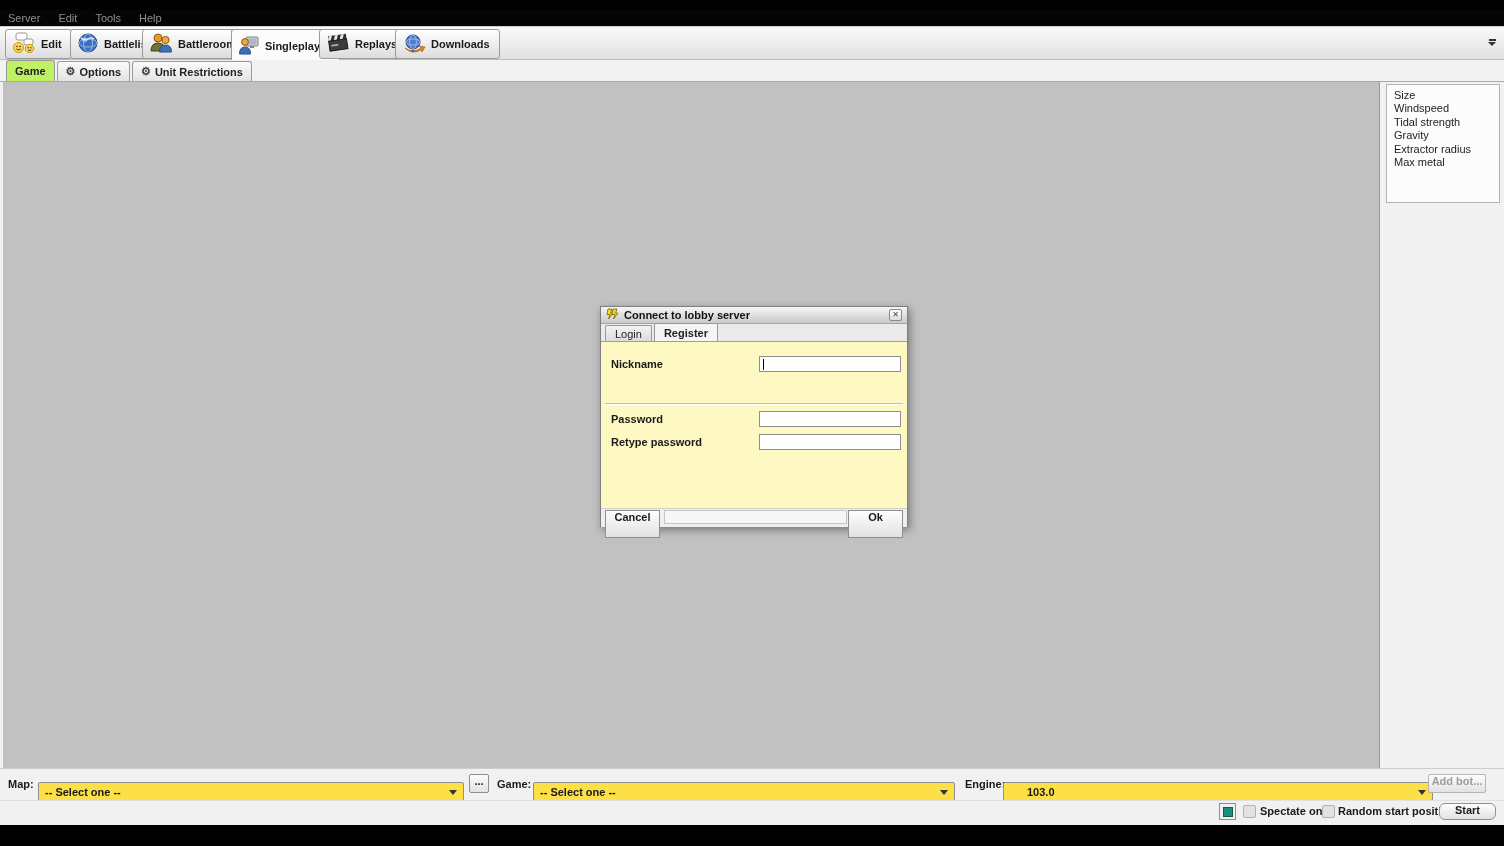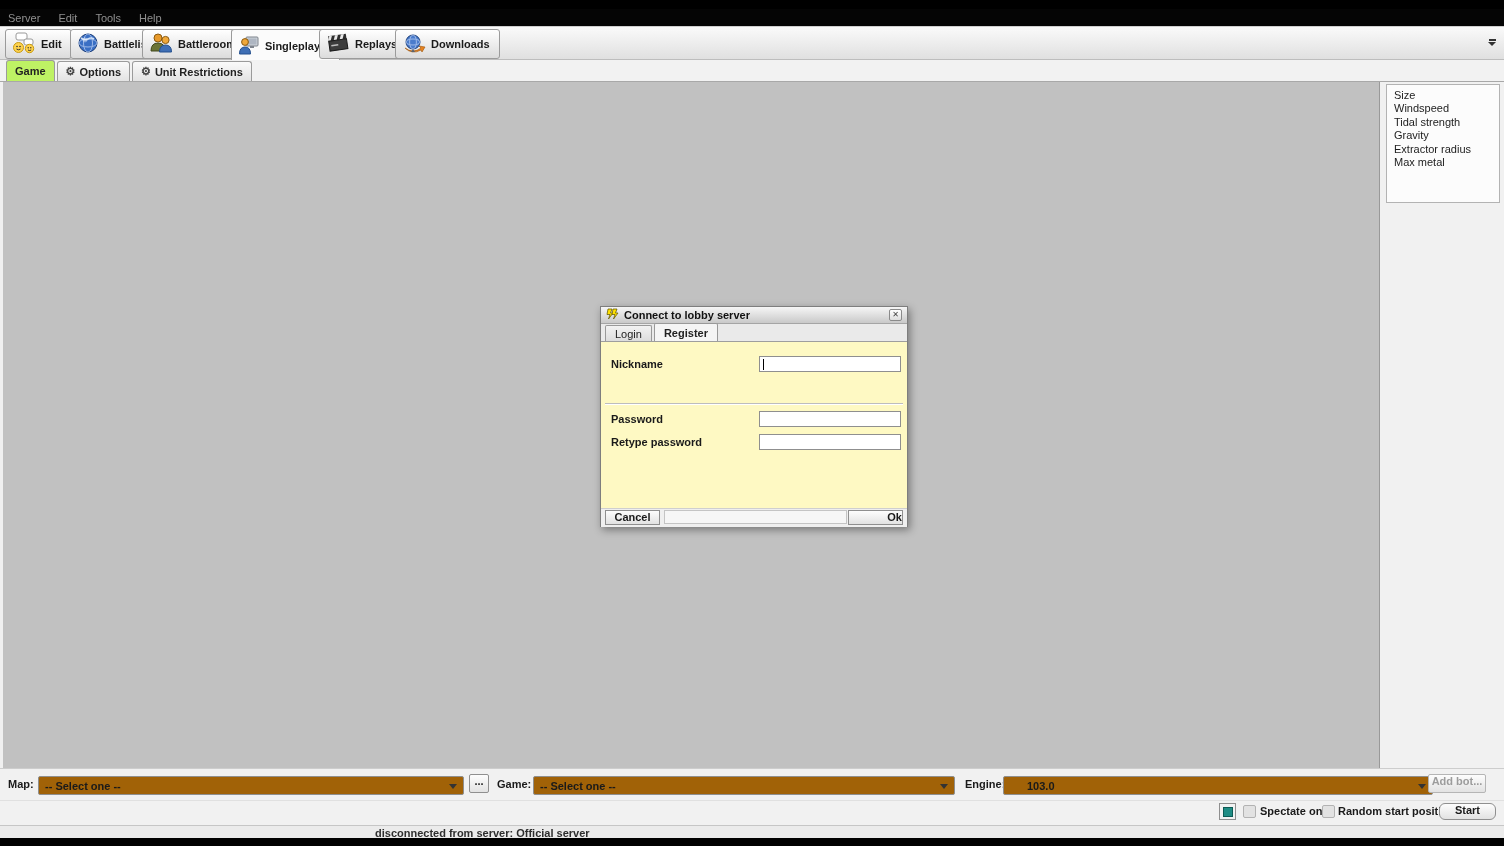--- a/index.html
+++ b/index.html
@@ -45,32 +45,32 @@
   .dlg-tab { height:16px; padding:0 9px; font-size:11px; display:flex; align-items:center; background:linear-gradient(#f2f2f2,#ddd);
     border:1px solid #999; border-bottom:none; border-radius:2px 2px 0 0; margin-right:2px; color:#222; cursor:pointer; }
   .dlg-tab.active { background:#f5f5f5; font-weight:700; height:18px; }
   #dialog-body { position:relative; height:166px; background:#fef9c3; }
   .dlg-row { position:absolute; left:0; width:100%; }
   .dlg-label { position:absolute; left:10px; top:2px; font-size:11px; font-weight:600; color:#1a1a1a; }
   .dlg-input { position:absolute; left:158px; top:0; width:142px; height:16px; background:#fff; border:1px solid #8f8f8f; padding:0 3px; font-size:11px; }
   .caret { position:absolute; left:3px; top:2px; width:1px; height:11px; background:#000; }
   #dlg-sep { position:absolute; left:4px; right:4px; top:61px; height:2px; border-top:1px solid #bdbdbd; border-bottom:1px solid #fff; }
   #dialog-footer { position:relative; height:19px; border-top:1px solid #cfcfcf; background:#efefef; }
-  .dlg-btn { position:absolute; top:1px; height:15px; font-size:11px; font-weight:600; color:#1a1a1a;
+  .dlg-btn { position:absolute; top:1px; height:28px; font-size:11px; font-weight:600; color:#1a1a1a;
     background:linear-gradient(#fdfdfd,#e2e2e2); border:1px solid #8f8f8f; border-radius:0; text-align:center; line-height:13px; cursor:pointer; }
   #dlg-cancel { left:4px; width:55px; }
   #dlg-gauge { position:absolute; left:63px; top:1px; width:183px; height:14px; background:#f6f6f6; border:1px solid #c4c4c4; }
-  #dlg-ok { right:4px; width:55px;text-align:right; }
+  #dlg-ok { right:4px; width:55px; }
 
   
   #bottombar { position:absolute; left:0; top:768px; width:1504px; height:57px; background:#f1f1f1; border-top:1px solid #cdcdcd; }
   #row1 { position:absolute; left:0; top:5px; width:100%; height:20px; }
   #row2 { position:absolute; left:0; top:31px; width:100%; height:19px; border-top:1px solid #e0e0e0; padding-top:2px; }
   .bb-label { position:absolute; font-size:11px; font-weight:600; color:#1a1a1a; top:4px; }
-  .combo { position:absolute; top:2px; height:19px; background:#a16207; border:1px solid #8f8f8f; border-radius:2px; font-size:11px; font-weight:600; color:#1a1a1a;
+  .combo { position:absolute; top:8px; height:19px; background:#fde047; border:1px solid #8f8f8f; border-radius:2px; font-size:11px; font-weight:600; color:#1a1a1a;
     display:flex; align-items:center; padding-left:6px; cursor:pointer; }
   .combo .arrow { position:absolute; right:6px; top:7px; width:0; height:0; border-left:4px solid transparent; border-right:4px solid transparent; border-top:5px solid #333; }
   .sm-btn { position:absolute; top:0; height:19px; background:linear-gradient(#fdfdfd,#e2e2e2); border:1px solid #8f8f8f; border-radius:2px;
     font-size:11px; font-weight:600; color:#1a1a1a; text-align:center; cursor:pointer; }
   .sm-btn.disabled { color:#9c9c9c; border-color:#b5b5b5; cursor:default; }
   .checkbox { position:absolute; top:4px; width:13px; height:13px; background:#e2e2e2; border:1px solid #b2b2b2; border-radius:2px; cursor:pointer; }
   #color-btn { position:absolute; left:1219px; top:2px; width:17px; height:17px; background:#f2f2f2; border:1px solid #8f8f8f; display:flex; align-items:center; justify-content:center; cursor:pointer; }
   #color-swatch { width:10px; height:10px; border:1px solid #0d5b55; }
 
   
@@ -252,17 +252,14 @@
         <div id="color-swatch" style="background: rgb(31, 140, 132);"></div>
       </div>
       <div class="checkbox" style="left:1243px;"></div>
       <span class="bb-label" style="left:1260px;">Spectate only</span>
       <div class="checkbox" style="left:1322px;"></div>
       <span class="bb-label" style="left:1338px;">Random start positions</span>
       <div class="sm-btn" style="left:1439px; width:57px; top:2px; height:17px;border-radius:6px;">Start</div>
     </div>
   </div>
 
-  <div id="statusbar">
-    <span id="status-text">disconnected from server: Official server</span>
-  </div>
 
 </div>
 
 </body></html>

